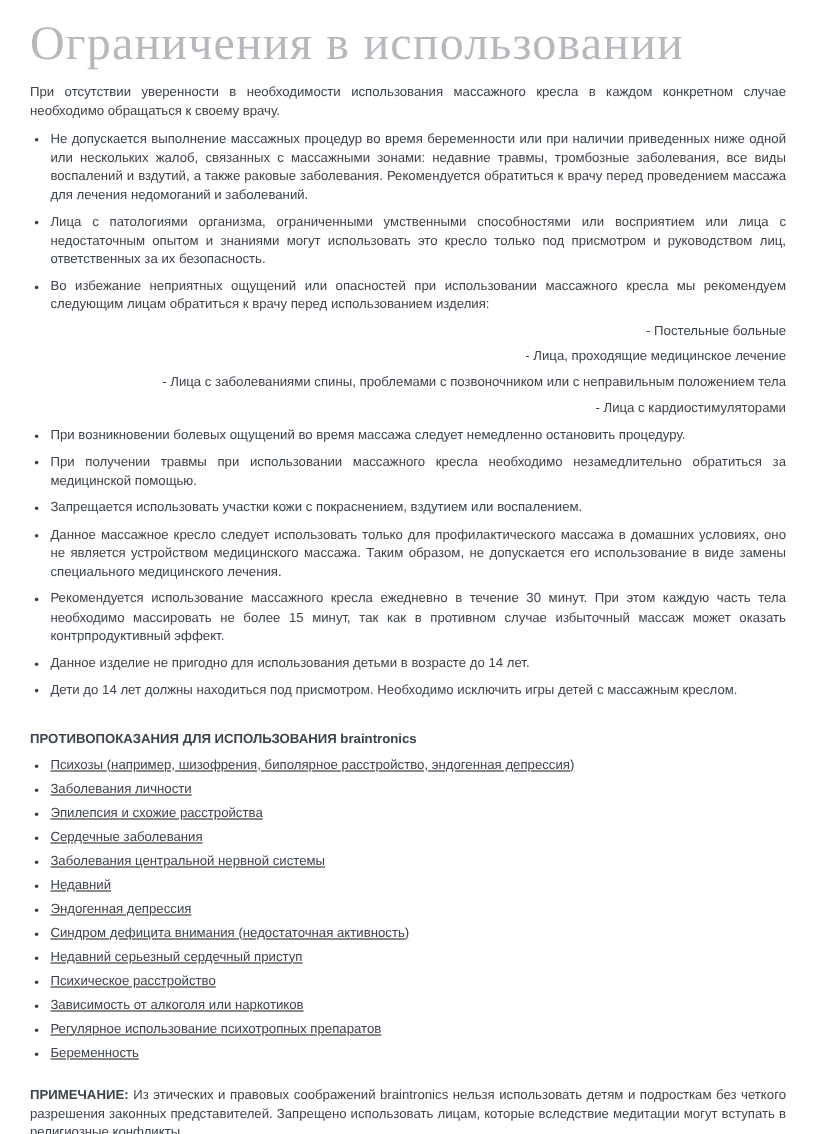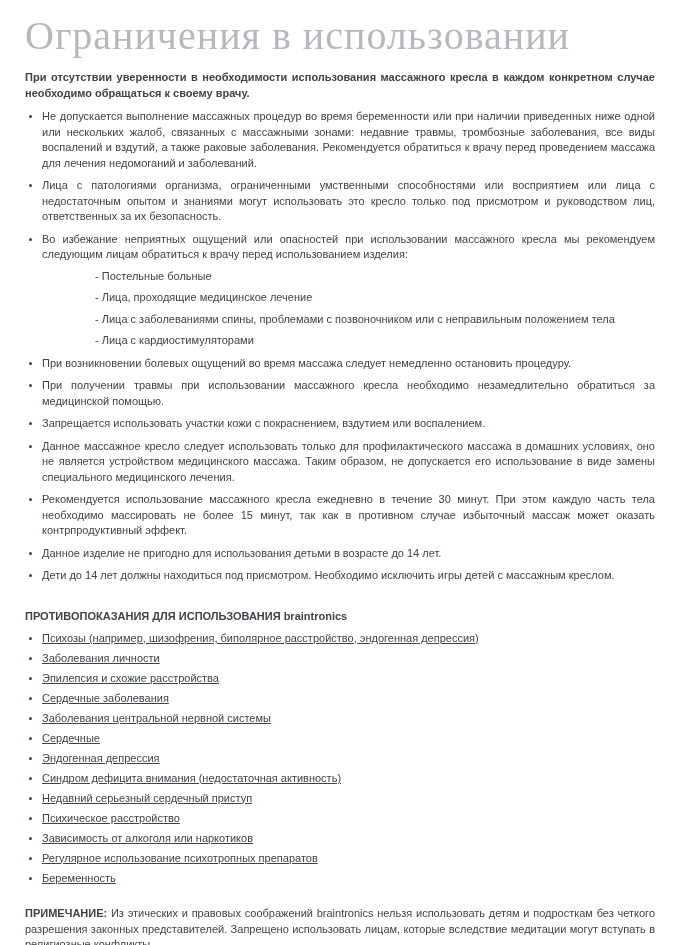--- a/index.html
+++ b/index.html
@@ -26,21 +26,20 @@
     white-space: nowrap;
   }
   .body-text {
     font-size: 11px;
     line-height: 15.5px;
     color: #3d434b;
   }
   .intro {
     text-align: justify;
     margin-bottom: 8px;
-    font-weight: bold;
   }
   ul.bullets {
     list-style: none;
   }
   ul.bullets > li {
     position: relative;
     padding-left: 17px;
     margin-bottom: 7px;
     text-align: justify;
   }
@@ -48,21 +47,21 @@
     position: absolute;
     left: 4px;
     top: 6px;
     width: 3px;
     height: 3px;
     border-radius: 50%;
     background: #3d434b;
   }
   .sub-list {
     margin: 6px 0 2px 53px;
-    text-align: left;
+    text-align: right;
   }
   .sub-item {
     margin-bottom: 6px;
   }
   .section-heading {
     font-size: 11px;
     font-weight: 700;
     color: #3d434b;
     margin-top: 26px;
     margin-bottom: 9px;
@@ -158,21 +157,21 @@
     <li>
       <span class="li-marker"></span>
       <span>Сердечные заболевания</span>
     </li>
     <li>
       <span class="li-marker"></span>
       <span>Заболевания центральной нервной системы</span>
     </li>
     <li>
       <span class="li-marker"></span>
-      <span>Сердечные</span>
+      <span>Недавний</span>
     </li>
     <li>
       <span class="li-marker"></span>
       <span>Эндогенная депрессия</span>
     </li>
     <li>
       <span class="li-marker"></span>
       <span>Синдром дефицита внимания (недостаточная активность)</span>
     </li>
     <li>

